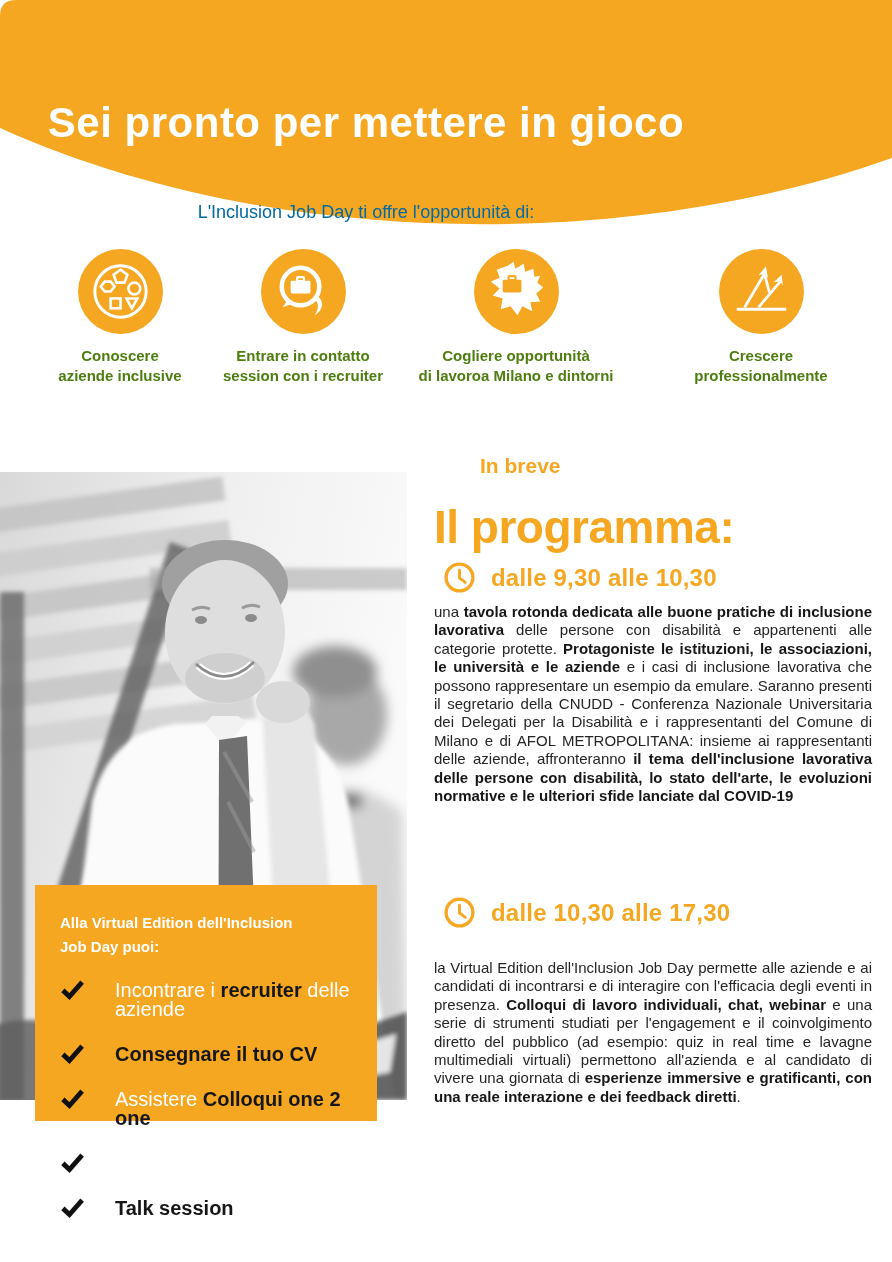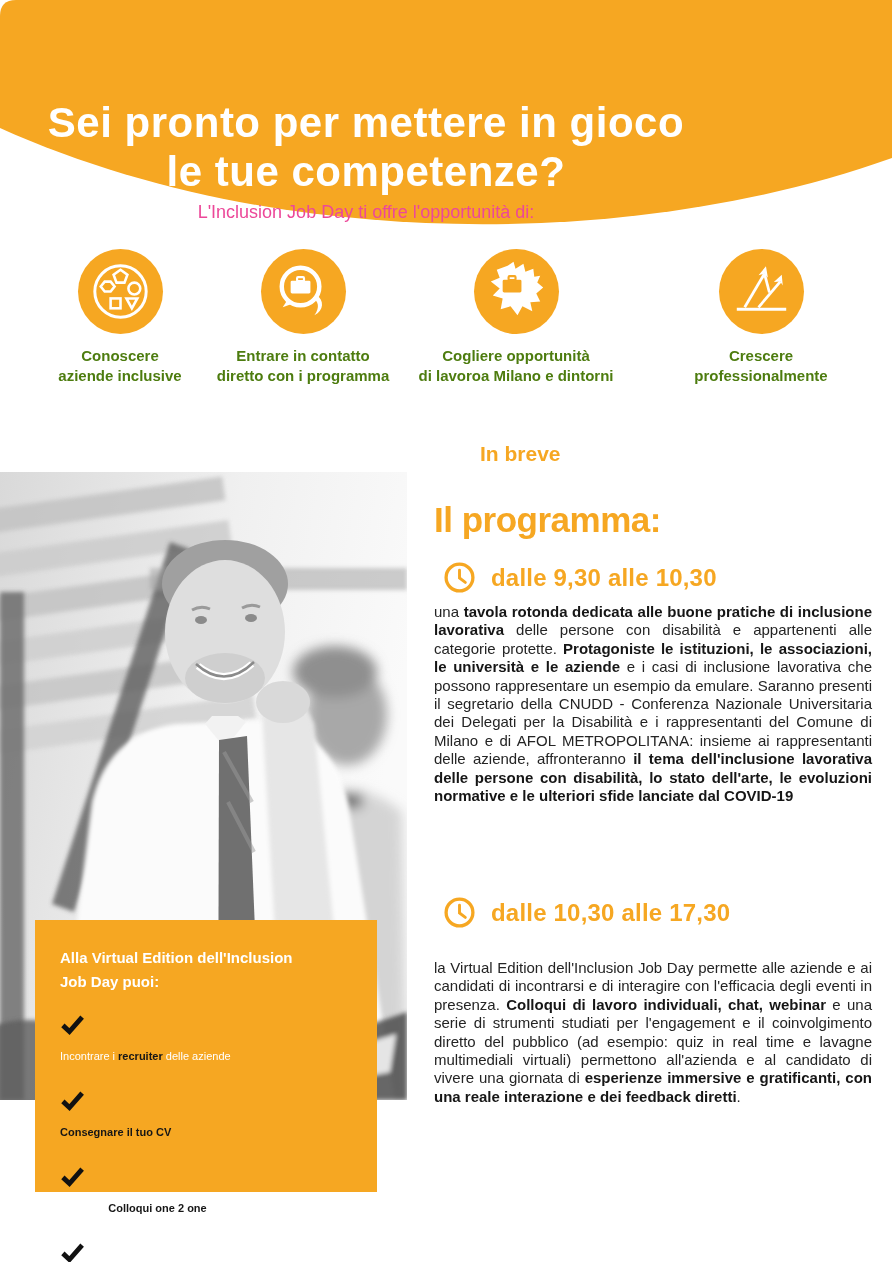--- a/index.html
+++ b/index.html
@@ -13,45 +13,45 @@
   }
   
   .hero{position:absolute;top:0;left:0;width:732px;height:240px;}
   .hero svg{position:absolute;top:0;left:0;display:block;}
   .hero-title{
     position:absolute;top:70px;left:0;right:0;text-align:center;
     color:#fff;font-weight:700;font-size:42px;line-height:49px;letter-spacing:.5px;
   }
   .hero-sub{
     position:absolute;top:184px;left:0;right:0;text-align:center;
-    color:#ec4899;font-weight:400;font-size:18px;
+    color:#0369a1;font-weight:400;font-size:18px;
   }
   
   .benefit{position:absolute;top:249px;width:240px;text-align:center;}
   .benefit .circle{
     width:85px;height:85px;border-radius:50%;background:var(--orange);
     margin:0 auto;display:flex;align-items:center;justify-content:center;
   }
   .benefit .caption{margin-top:12px;font-weight:700;font-size:15px;line-height:20px;color:#4d7c0f;}
   .b1{left:0;} .b2{left:183px;} .b3{left:396px;} .b4{left:641px;}
   
   .photo{position:absolute;left:0;top:472px;width:407px;height:628px;background:#ececec;overflow:hidden;}
   .photo svg{display:block;}
   
   .vbox{
-    position:absolute;left:35px;top:920px;width:342px;height:272px;background:var(--orange);
+    position:absolute;left:35px;top:885px;width:342px;height:236px;background:var(--orange);
     box-sizing:border-box;padding:26px 24px 16px 25px;color:#fff;
   }
   .vbox-title{font-weight:700;font-size:15px;line-height:24px;}
   .vbox-list{margin-top:22px;display:flex;flex-direction:column;gap:26px;}
-  .vbox-item{display:flex;align-items:flex-start;gap:12px;font-size:11px;line-height:19px;font-weight:400;flex-direction:column;}
+  .vbox-item{display:flex;align-items:flex-start;gap:30px;font-size:20px;line-height:19px;font-weight:400;}
   .vbox-item .chk{flex:0 0 auto;margin-top:-2px;}
   
-  .kicker{position:absolute;left:480px;top:442px;color:var(--orange);font-weight:700;font-size:21px;}
-  .prog-title{position:absolute;left:434px;top:464px;color:var(--orange);font-weight:700;font-size:35px;letter-spacing:-.5px;margin-top:36px;}
+  .kicker{position:absolute;left:480px;top:454px;color:var(--orange);font-weight:700;font-size:21px;}
+  .prog-title{position:absolute;left:434px;top:464px;color:var(--orange);font-weight:700;font-size:46px;letter-spacing:-.5px;margin-top:36px;}
   .session{position:absolute;display:flex;align-items:center;gap:15px;}
   .s1{left:443px;top:561px;justify-content:flex-end;} .s2{left:443px;top:896px;justify-content:center;}
   .session .time{color:var(--orange);font-weight:700;font-size:24px;letter-spacing:.2px;}
   .para{
     position:absolute;left:434px;width:438px;text-align:justify;
     font-size:15px;line-height:18.4px;color:#242424;
   }
   .p1{top:588px;} .p2{top:944px;}
   .b{font-weight:700;color:#161616;}
 </style>
@@ -59,21 +59,20 @@
 <body>
 
 <div class="page">
 
   <header class="hero">
     <svg width="892" height="240" viewBox="0 0 892 240" aria-hidden="true">
       <path d="M16,0 L892,0 L892,158 C640,248 280,254 0,128 L0,16 Q0,0 16,0 Z" fill="#F6A722"></path>
     </svg>
     <h1 class="hero-title">
       <span>Sei pronto per mettere in gioco</span><br>
-      <span>le tue competenze?</span>
     </h1>
     <p class="hero-sub">L'Inclusion Job Day ti offre l'opportunità di:</p>
   </header>
 
   <div class="benefit b1">
     <div class="circle">
       <svg width="85" height="85" viewBox="0 0 86 86" aria-hidden="true">
         <circle cx="43" cy="43" r="26" fill="none" stroke="#fff" stroke-width="3"></circle>
         <polygon points="43,21 50,26 47,34 39,34 36,26" fill="none" stroke="#fff" stroke-width="2.6"></polygon>
         <polygon points="23,38 27,33 33,33 37,38 33,43 27,43" fill="none" stroke="#fff" stroke-width="2.6"></polygon>
@@ -93,21 +92,21 @@
       <svg width="85" height="85" viewBox="0 0 86 86" aria-hidden="true">
         <circle cx="40" cy="38" r="19" fill="none" stroke="#fff" stroke-width="4.5"></circle>
         <path d="M27,51 L22,59 L33,55 Z" fill="#fff"></path>
         <rect x="30" y="32" width="20" height="13" rx="1.5" fill="#fff"></rect>
         <rect x="36.5" y="28.5" width="7" height="4" rx="1" fill="none" stroke="#fff" stroke-width="2.2"></rect>
         <path d="M56,46 C64,52 64,62 54,67 C60,59 58,52 52,50 Z" fill="#fff"></path>
       </svg>
     </div>
     <div class="caption">
       <span>Entrare in contatto</span><br>
-      <span>diretto con i programma</span>
+      <span>session con i recruiter</span>
     </div>
   </div>
 
   <div class="benefit b3">
     <div class="circle">
       <svg width="85" height="85" viewBox="0 0 86 86" aria-hidden="true">
         <path d="M34,17 L40,13 L42,20 L50,15 L52,23 L60,20 L61,28 L67,27 L64,34 L70,39 L63,45 L67,53 L57,54 L59,63 L49,58 L44,67 L37,58 L27,61 L29,50 L19,47 L26,40 L17,33 L26,29 L23,21 Z" fill="#fff"></path>
         <rect x="29" y="31" width="19" height="13" rx="1.5" fill="#F6A722"></rect>
         <rect x="35" y="27.5" width="7" height="4" rx="1" fill="none" stroke="#F6A722" stroke-width="2.2"></rect>
       </svg>

